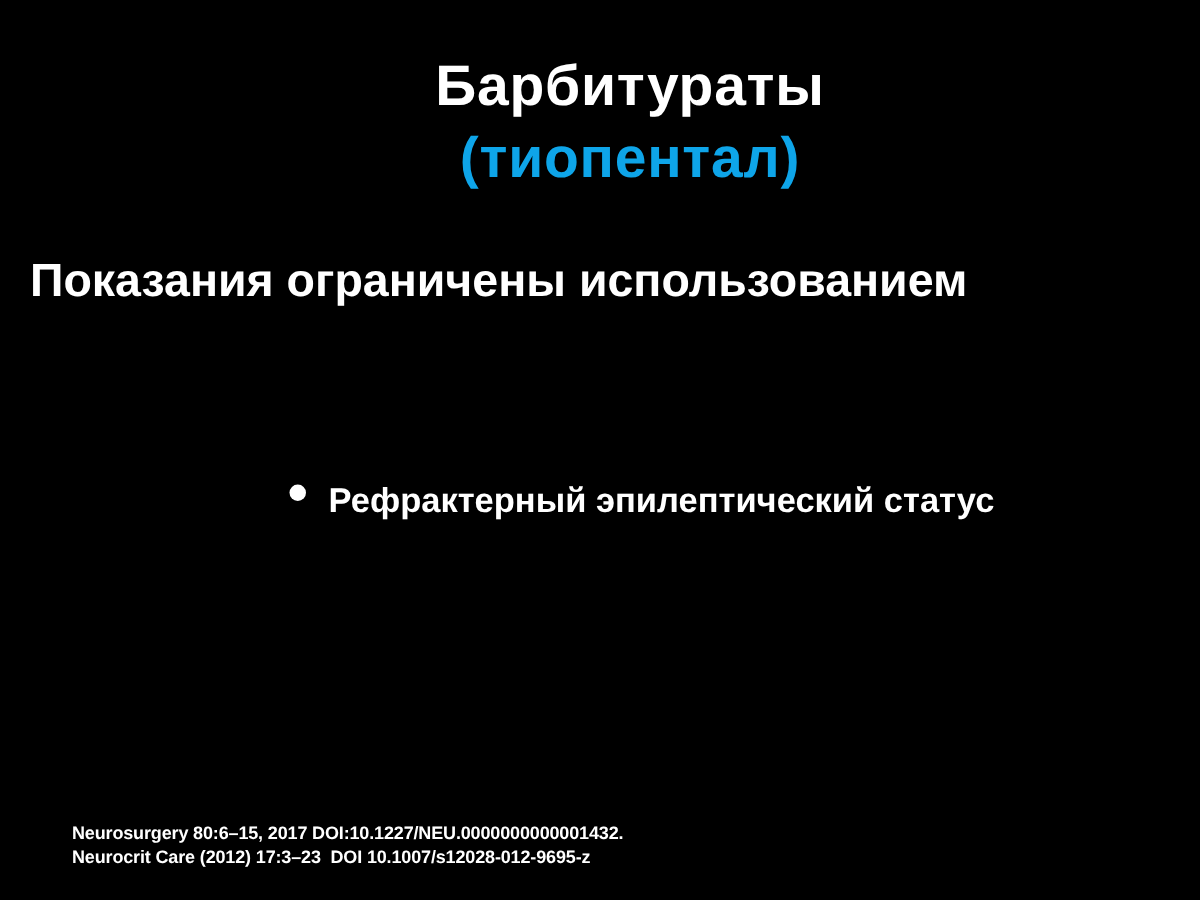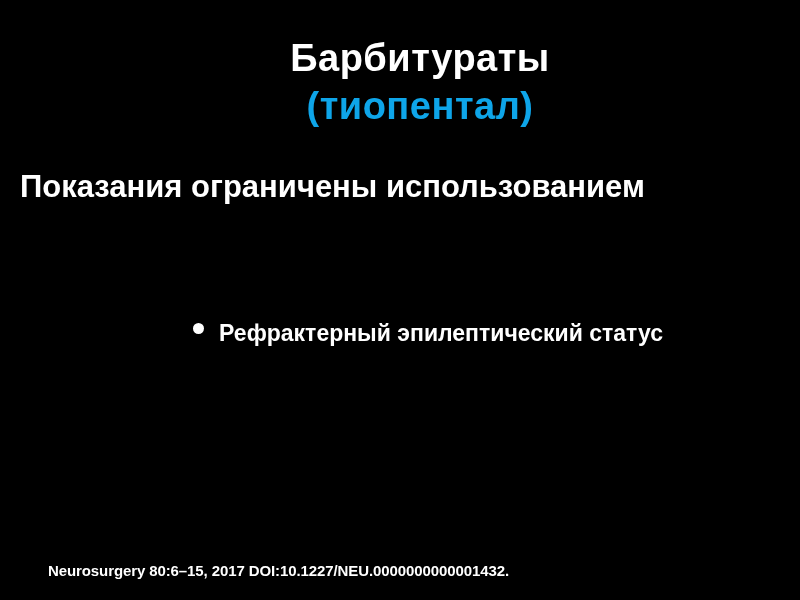--- a/index.html
+++ b/index.html
@@ -62,21 +62,21 @@
     height: 11px;
     border-radius: 50%;
     background: #ffffff;
     margin-right: 15px;
     margin-top: 5px;
   }
   .footer {
     position: absolute;
     left: 28px;
     bottom: 21px;
-    font-size: 15px;
+    font-size: 12px;
     line-height: 16px;
     letter-spacing: -0.1px;
     color: #ffffff;
   }
   .footer-line { white-space: pre; }
 </style>
 </head>
 <body>
 
 <div class="slide">
@@ -92,15 +92,16 @@
 
   <div class="bullets">
     <div class="bullet-line indent">
       <span class="dot"></span>
       <span class="bullet-text">Рефрактерный эпилептический статус</span>
     </div>
   </div>
 
   <div class="footer">
     <div class="footer-line">Neurosurgery 80:6–15, 2017 DOI:10.1227/NEU.0000000000001432.</div>
+    <div class="footer-line">Neurocrit Care (2012) 17:3–23  DOI 10.1007/s12028-012-9695-z</div>
   </div>
 
 </div>
 
 </body></html>

